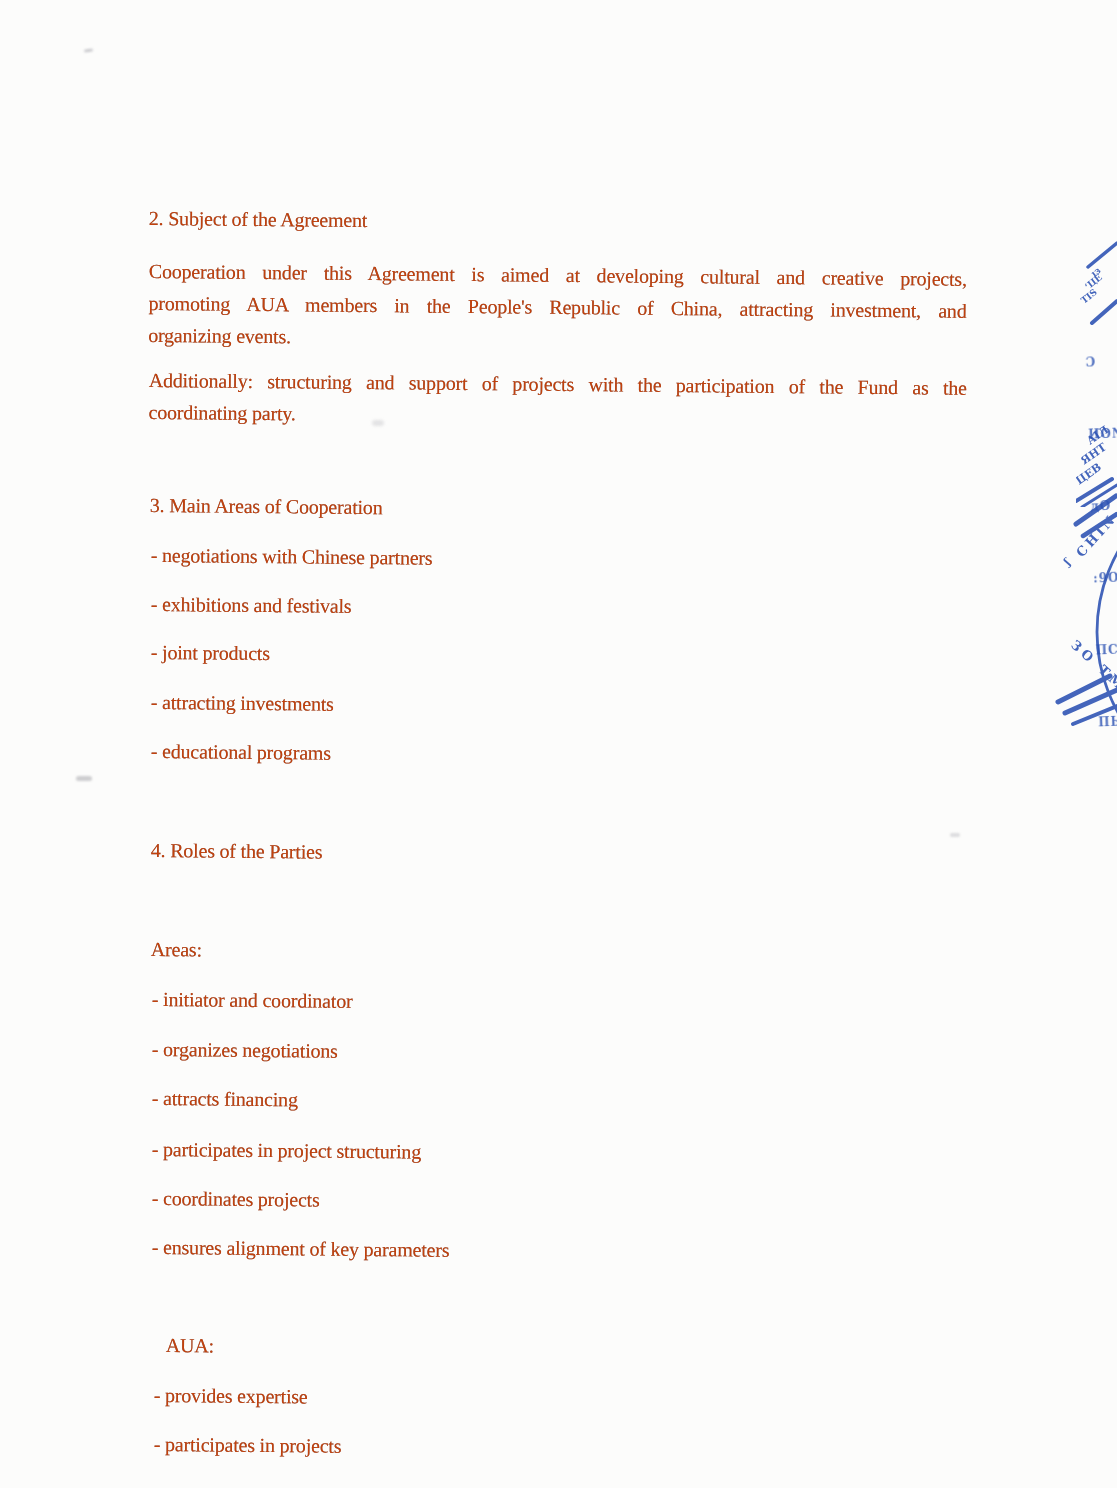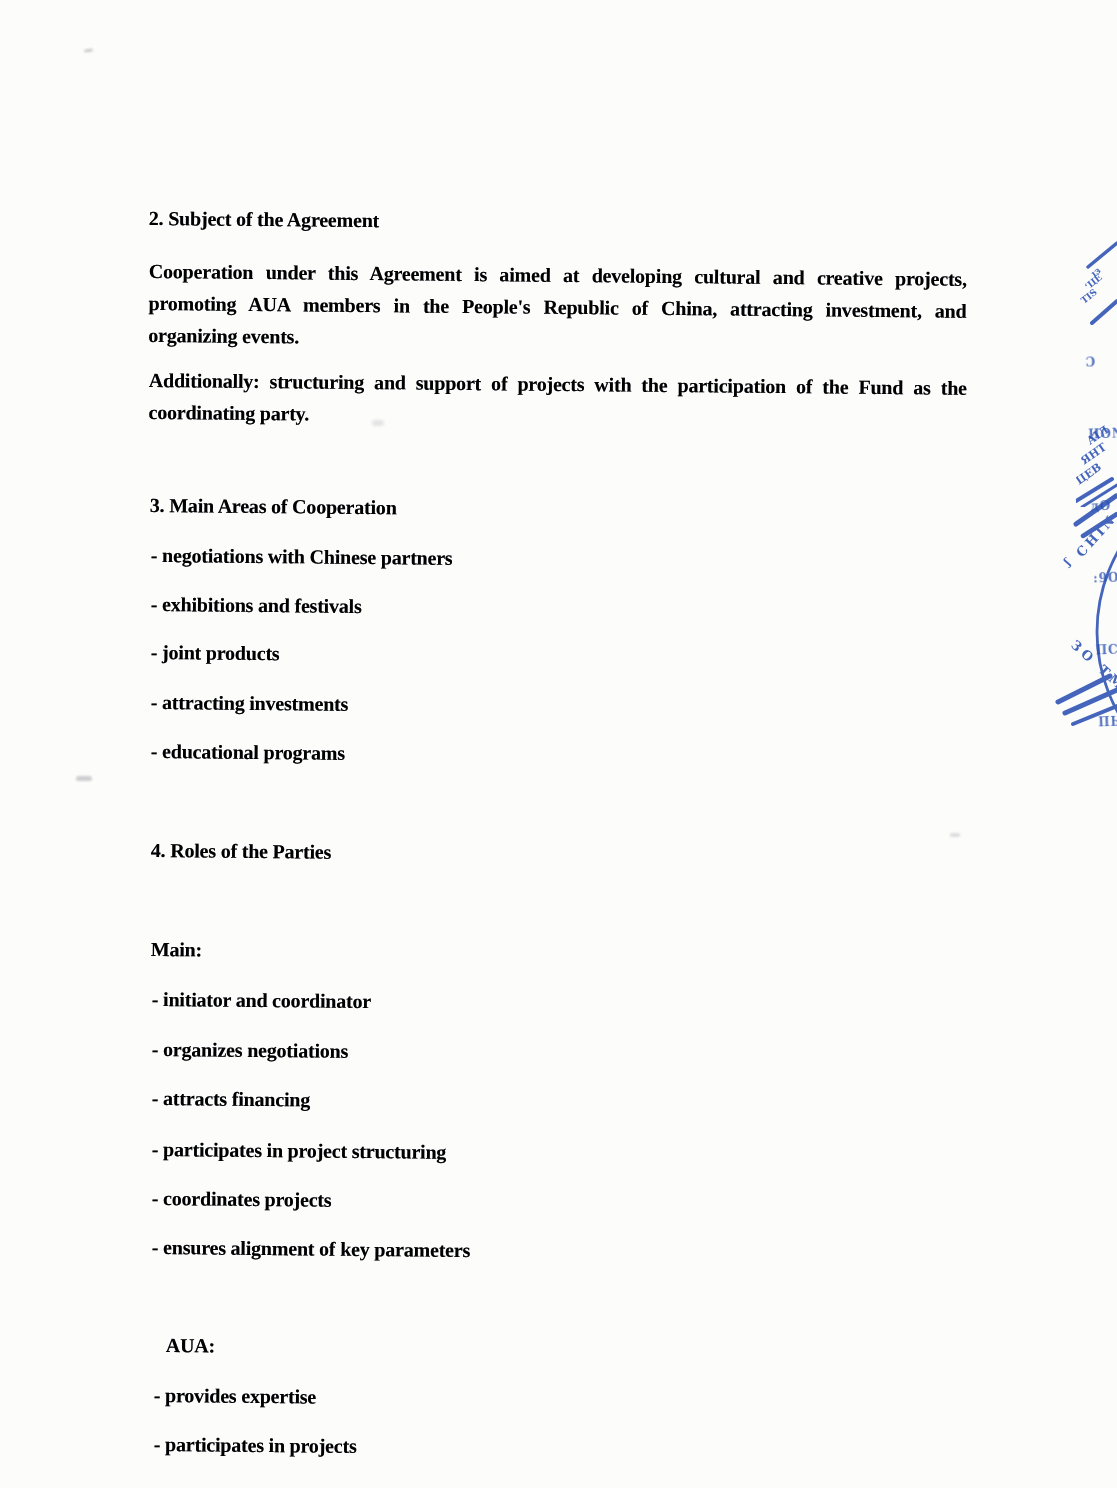--- a/index.html
+++ b/index.html
@@ -5,22 +5,22 @@
   html,body{margin:0;padding:0;background:#ffffff;}
   .page{
     position:relative;
     width:1117px;height:1488px;
     background:#fcfcfb;
     overflow:hidden;
     font-family:"Liberation Serif","DejaVu Serif",serif;
   }
   .doc{
     position:absolute;inset:0;
-    color:#000000;
-    font-weight:700;
+    color:#c2410c;
+    font-weight:400;
     font-size:20px;
     letter-spacing:-0.2px;
     filter:blur(0.25px);
     text-shadow:0 0 0.5px rgba(35,42,68,0.55);
   }
   .block{
     position:absolute;
     transform:rotate(0.55deg);
     transform-origin:0 0;
     line-height:32px;
@@ -79,21 +79,21 @@
     <div class="block" style="top:489px;left:150px">3. Main Areas of Cooperation</div>
 
     <div class="block" style="top:539px;left:151px">- negotiations with Chinese partners</div>
     <div class="block" style="top:588px;left:151px">- exhibitions and festivals</div>
     <div class="block" style="top:636px;left:151px">- joint products</div>
     <div class="block" style="top:686px;left:151px">- attracting investments</div>
     <div class="block" style="top:735px;left:151px">- educational programs</div>
 
     <div class="block" style="top:834px;left:151px">4. Roles of the Parties</div>
 
-    <div class="block" style="top:933px;left:151px">Main:</div>
+    <div class="block" style="top:933px;left:151px">Areas:</div>
 
     <div class="block" style="top:983px;left:152px">- initiator and coordinator</div>
     <div class="block" style="top:1033px;left:152px">- organizes negotiations</div>
     <div class="block" style="top:1082px;left:152px">- attracts financing</div>
     <div class="block" style="top:1133px;left:152px">- participates in project structuring</div>
     <div class="block" style="top:1182px;left:152px">- coordinates projects</div>
     <div class="block" style="top:1231px;left:152px">- ensures alignment of key parameters</div>
 
     <div class="block" style="top:1329px;left:166px">AUA:</div>
 

